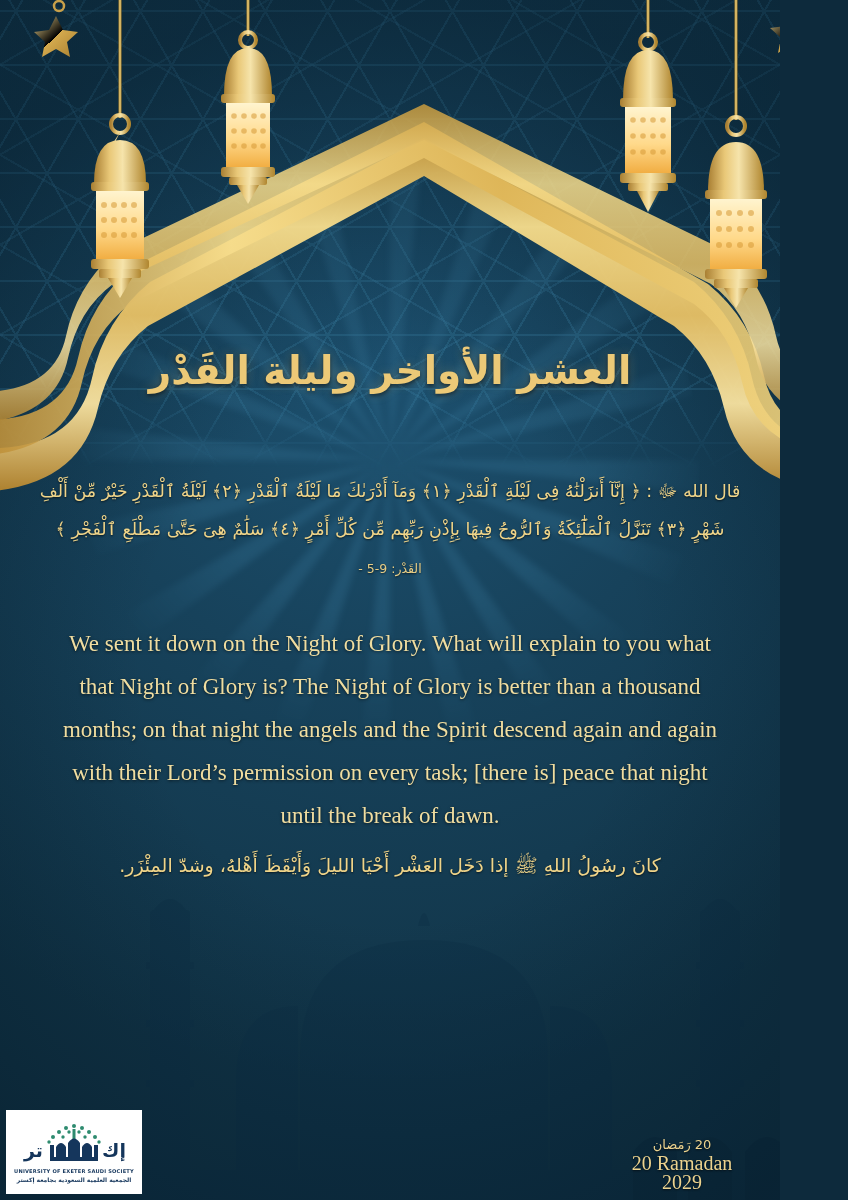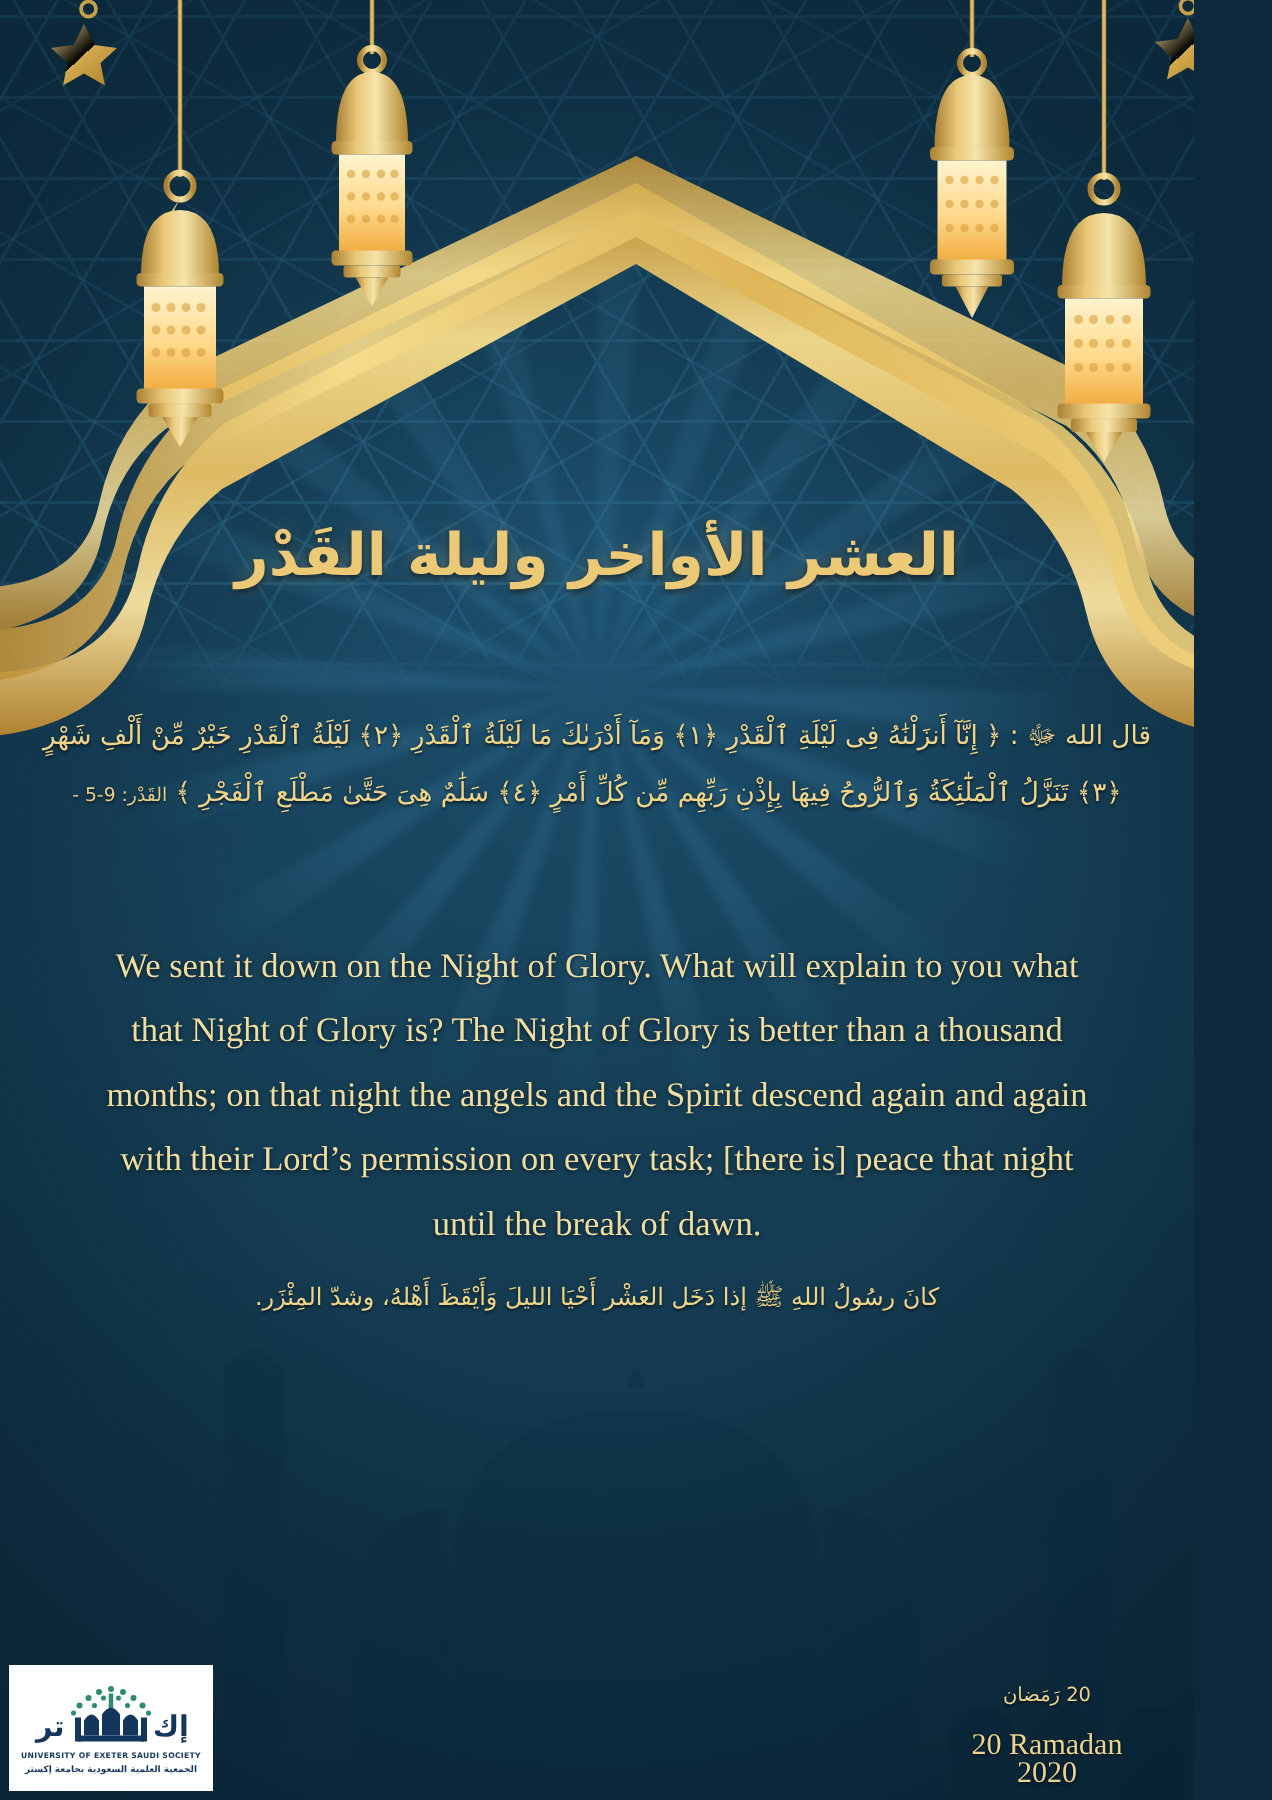--- a/index.html
+++ b/index.html
@@ -7,21 +7,20 @@
     padding: 0;
     background: #0d2a3c;
   }
   #poster {
     position: relative;
     width: 780px;
     height: 1200px;
     overflow: hidden;
     background: #a16207;
     font-family: "Liberation Serif", serif;
-    padding-left: 16px;
   }
 
   
   .bg-base {
     position: absolute;
     inset: 0;
     background:
       radial-gradient(ellipse 90% 60% at 50% 30%, #1d5170 0%, #17425b 45%, #113447 100%);
   }
   
@@ -146,21 +145,21 @@
   }
 
   .hadith-ar {
     position: absolute;
     left: 60px;
     right: 60px;
     top: 850px;
     direction: rtl;
     text-align: center;
     font-family: "DejaVu Sans", sans-serif;
-    font-size: 16px;
+    font-size: 19px;
     line-height: 30px;
     color: #efd489;
     text-shadow: 0 1px 2px rgba(0,0,0,0.6);
   }
 
   .hadith-en {
     position: absolute;
     left: 62px;
     right: 62px;
     top: 912px;
@@ -179,21 +178,20 @@
     text-align: center;
     width: 160px;
     color: #ecd38f;
     text-shadow: 0 1px 2px rgba(0,0,0,0.6);
   }
   .date-ar {
     direction: rtl;
     font-family: "DejaVu Sans", sans-serif;
     font-size: 13px;
     line-height: 18px;
-    margin-bottom: 14px;
   }
   .date-en {
     font-size: 20px;
     line-height: 19px;
   }
 
   
   .logo-card {
     position: absolute;
     left: 6px;
@@ -484,21 +482,21 @@
   </div>
 
   <div class="verse-en">We sent it down on the Night of Glory. What will explain to you what that Night of Glory is? The Night of Glory is better than a thousand months; on that night the angels and the Spirit descend again and again with their Lord’s permission on every task; [there is] peace that night until the break of dawn.</div>
 
   <div class="hadith-ar">كانَ رسُولُ اللهِ ﷺ إذا دَخَل العَشْر أَحْيَا الليلَ وَأَيْقَظَ أَهْلهُ، وشدّ المِئْزَر.</div>
 
 
   <div class="date-block">
     <div class="date-ar">20 رَمَضان</div>
     <div class="date-en">20 Ramadan</div>
-    <div class="date-en">2020</div>
+    <div class="date-en">2029</div>
   </div>
 
   <div class="logo-card">
     <svg class="logo-mark" width="104" height="44" viewBox="0 0 104 44">
 
       <g fill="#2e8b6f">
         <circle cx="52" cy="3" r="2"></circle>
         <circle cx="44" cy="5" r="2"></circle>
           <circle cx="60" cy="5" r="2"></circle>
         <circle cx="37" cy="9" r="2"></circle>

